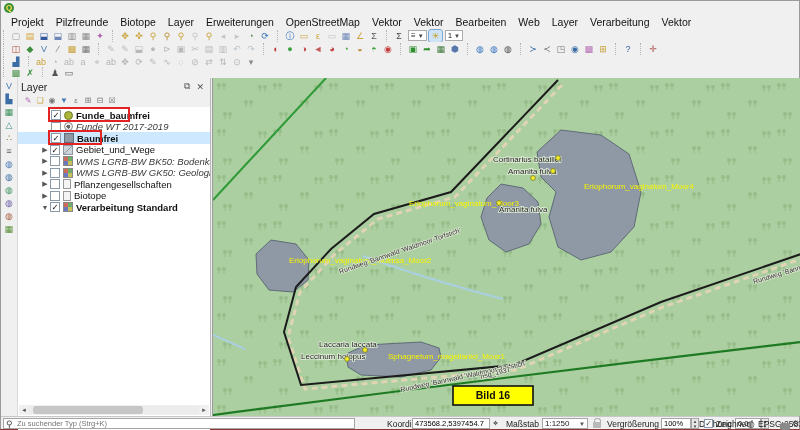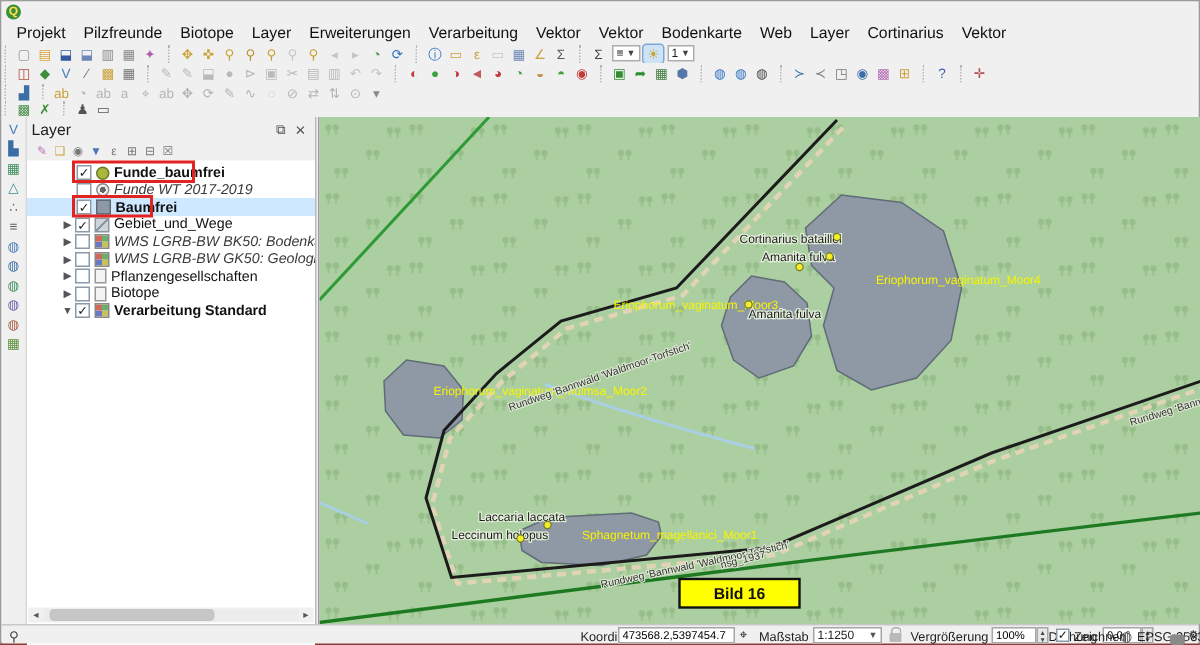--- a/index.html
+++ b/index.html
@@ -88,27 +88,27 @@
   <div id="titlebar">
     <div id="app-icon">Q</div>
   </div>
 
   <div id="menubar">
       <span class="menu-item">Projekt</span>
       <span class="menu-item">Pilzfreunde</span>
       <span class="menu-item">Biotope</span>
       <span class="menu-item">Layer</span>
       <span class="menu-item">Erweiterungen</span>
-      <span class="menu-item">Verarbeitung</span>
+      <span class="menu-item">OpenStreetMap</span>
       <span class="menu-item">Vektor</span>
       <span class="menu-item">Vektor</span>
-      <span class="menu-item">Bodenkarte</span>
+      <span class="menu-item">Bearbeiten</span>
       <span class="menu-item">Web</span>
       <span class="menu-item">Layer</span>
-      <span class="menu-item">Cortinarius</span>
+      <span class="menu-item">Verarbeitung</span>
       <span class="menu-item">Vektor</span>
     </div>
 
   <div id="tb-row-1" class="tb-row">
       <div class="tb-group">
         <div class="tb-icon" style="color: rgb(154, 154, 154);">▢</div>
         <div class="tb-icon" style="color: rgb(216, 164, 60);">▤</div>
         <div class="tb-icon" style="color: rgb(51, 88, 157);">⬓</div>
         <div class="tb-icon" style="color: rgb(109, 135, 184);">⬓</div>
         <div class="tb-icon" style="color: rgb(138, 138, 138);">▥</div>
@@ -408,20 +408,21 @@
       <g>
         <rect x="240" y="308" width="80" height="19" fill="#ffff00" stroke="#111" stroke-width="1.6"></rect>
         <text x="280" y="321" text-anchor="middle" font-size="10.5" font-weight="bold" fill="#111">Bild 16</text>
       </g>
     </svg>
   </div>
 
   <div id="statusbar">
     <div class="sb" style="left:2px; width:352px;">
       <span class="sb-icon" style="position:absolute; left:3px; z-index:2;">⚲</span>
+      <input class="sb-input" style="width: 352px; padding-left: 13px; color: rgb(136, 136, 136);" placeholder="Zu suchender Typ (Strg+K)">
     </div>
     <div class="sb" style="left:386px;">
         <span class="sb-label">Koordinate</span>
       </div>
     <div class="sb" style="left:411px;">
         <input class="sb-input" style="width: 78px;" value="473568.2,5397454.7">
       </div>
     <div class="sb" style="left:492px;">
         <span class="sb-icon" style="color:#222;">⌖</span>
       </div>

